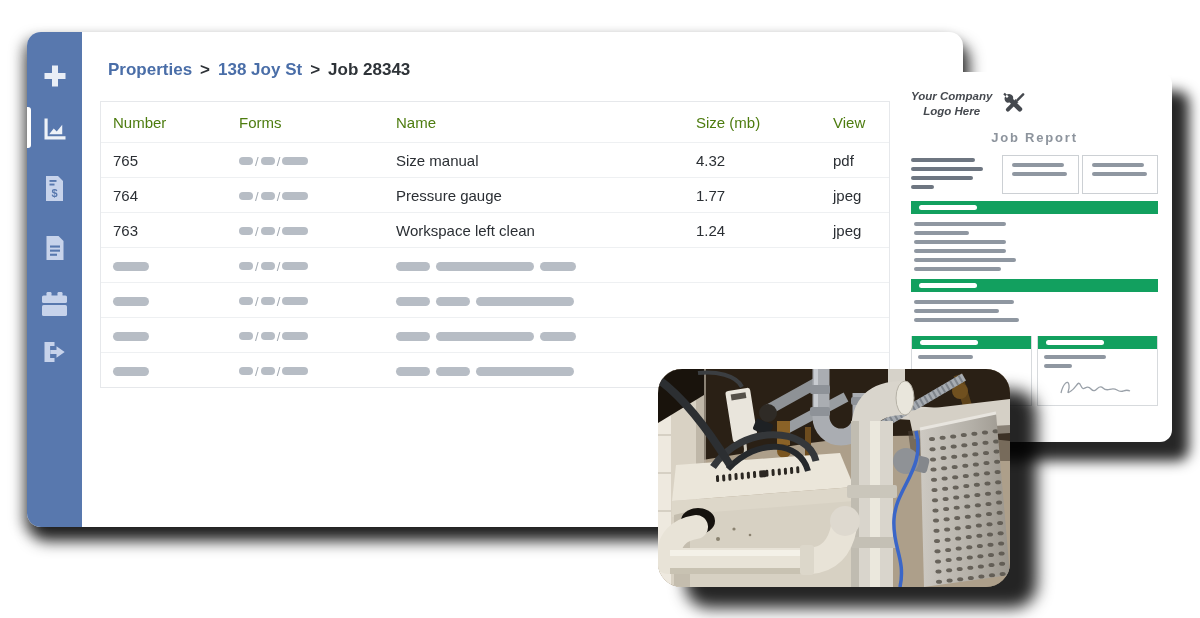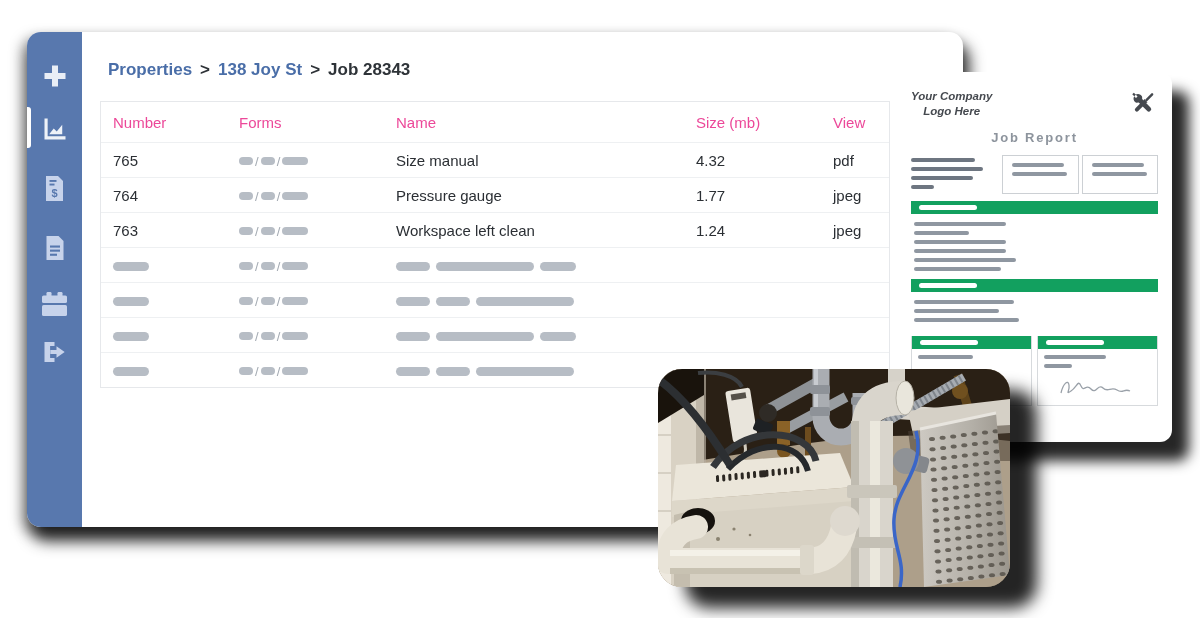--- a/index.html
+++ b/index.html
@@ -29,32 +29,32 @@
     padding-bottom:9px; border-bottom:3px solid transparent; margin-top:9px; cursor:pointer; white-space:nowrap; }
   .tab.active{ border-bottom-color:#5b7ab0; }
 
   .panel{ margin:1px 0 0 18px; width:790px; border:1px solid #e6e8eb; background:#fff; }
   .search-row{ height:50px; display:flex; align-items:center; padding-left:13px;
     border-bottom:1px solid #e6e8eb; }
   .search-input{ border:none; outline:none; font-size:16px; color:#40454a; margin-left:8px; width:400px;
     background:transparent; font-family:"Liberation Sans",sans-serif; }
   .search-input::placeholder{ color:#a7adb4; }
   .tgrid{ display:grid; grid-template-columns:126px 157px 300px 137px 1fr; padding-left:12px; align-items:center; }
-  .thead{ height:40px; color:#ec4899; font-size:15px; }
+  .thead{ height:40px; color:#4d7c0f; font-size:15px; }
   .trow{ height:35px; border-top:1px solid #eef0f2; font-size:15px; color:#2b2f34; cursor:pointer; }
   .pill{ display:inline-block; background:#b7bdc5; border-radius:4.5px; height:9px; vertical-align:middle; }
   .date-cell .pill{ height:8px; }
   .slash{ color:#a3aab2; margin:0 2px; font-size:13px; vertical-align:middle; }
   .name-cell .pill{ margin-right:6px; }
 
   
   .report-card{ position:absolute; left:897px; top:72px; width:275px; height:370px;
     background:#fff; border-radius:12px; z-index:2; padding:17px 14px 0 14px;
     box-shadow: 17px 19px 13px rgba(0,0,0,.85); }
-  .rc-logo{ display:flex; justify-content:space-between; align-items:center; gap:7px; }
+  .rc-logo{ display:flex; justify-content:flex-start; align-items:center; gap:7px; }
   .rc-logo-text{ font-style:italic; font-weight:bold; font-size:11.5px; color:#45494f;
     text-align:center; line-height:1.3; }
   .rc-title{ text-align:center; color:#8d949d; font-weight:bold; font-size:13px;
     letter-spacing:1.8px; margin-top:11px; }
   .rc-head{ display:flex; margin-top:10px; }
   .rc-head-lines{ width:88px; padding-top:3px; }
   .rc-line{ height:4px; background:#8f97a1; border-radius:2px; margin-bottom:5px; }
   .rc-line.dark{ background:#6e7681; }
   .rc-box{ border:1px solid #ccd0d4; flex:1; margin-left:3px; padding:7px 0 2px 9px; }
   .rc-green{ height:13px; background:#12a05f; display:flex; align-items:center; padding-left:8px; }

